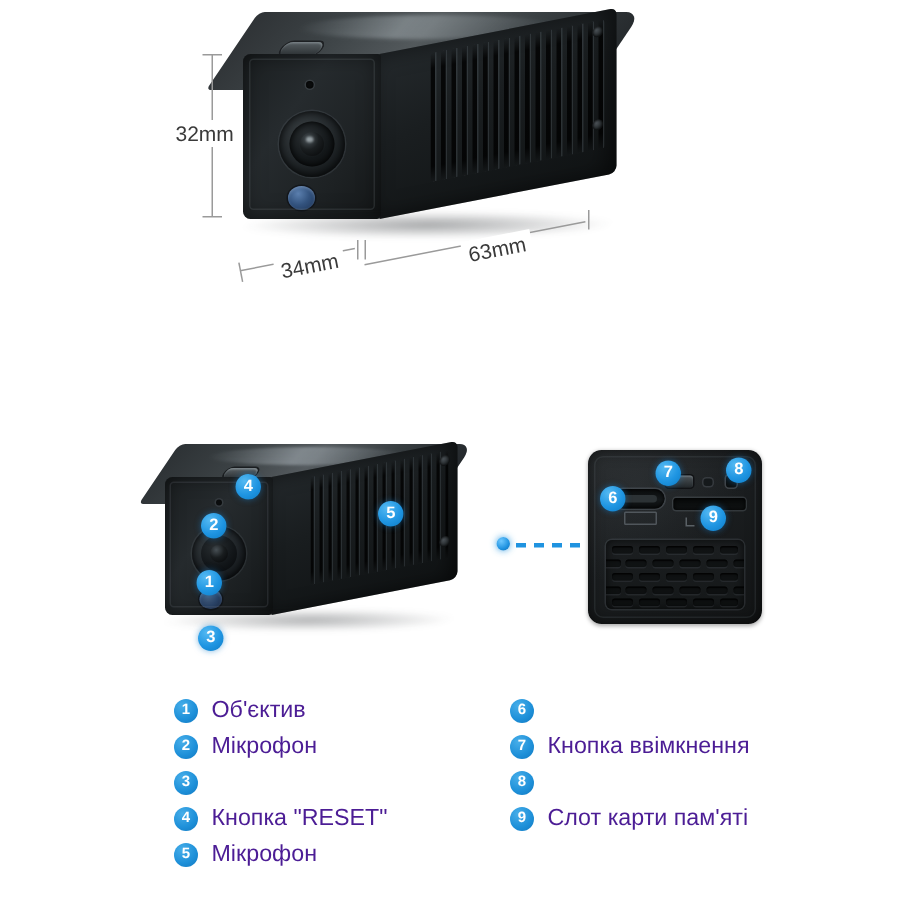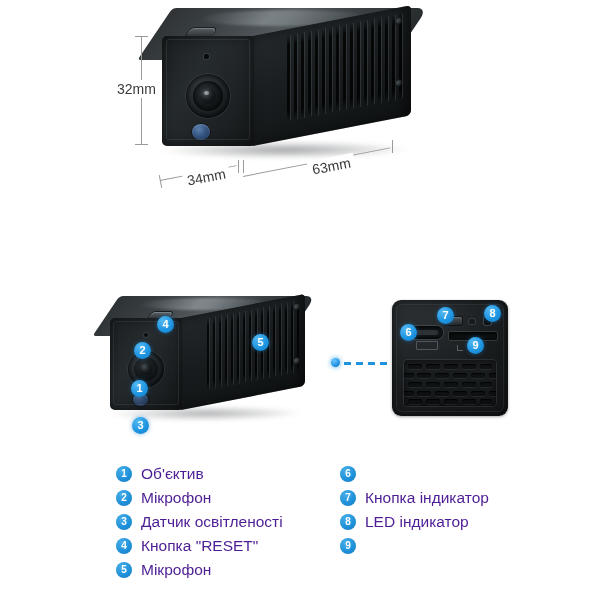--- a/index.html
+++ b/index.html
@@ -425,44 +425,43 @@
       <div class="lg-row">
         <div class="lg-badge">1</div>
         <div class="lg-text">Об'єктив</div>
       </div>
       <div class="lg-row">
         <div class="lg-badge">2</div>
         <div class="lg-text">Мікрофон</div>
       </div>
       <div class="lg-row">
         <div class="lg-badge">3</div>
-        <div class="lg-text">Датчик освітленості</div>
       </div>
       <div class="lg-row">
         <div class="lg-badge">4</div>
         <div class="lg-text">Кнопка "RESET"</div>
       </div>
       <div class="lg-row">
         <div class="lg-badge">5</div>
         <div class="lg-text">Мікрофон</div>
       </div>
     </div>
 
     <div class="lg-col right">
       <div class="lg-row">
         <div class="lg-badge">6</div>
       </div>
       <div class="lg-row">
         <div class="lg-badge">7</div>
-        <div class="lg-text">Кнопка індикатор</div>
+        <div class="lg-text">Кнопка ввімкнення</div>
       </div>
       <div class="lg-row">
         <div class="lg-badge">8</div>
-        <div class="lg-text">LED індикатор</div>
       </div>
       <div class="lg-row">
         <div class="lg-badge">9</div>
+        <div class="lg-text">Слот карти пам'яті</div>
       </div>
     </div>
 
   </div>
 
 </div>
 
 </body></html>

